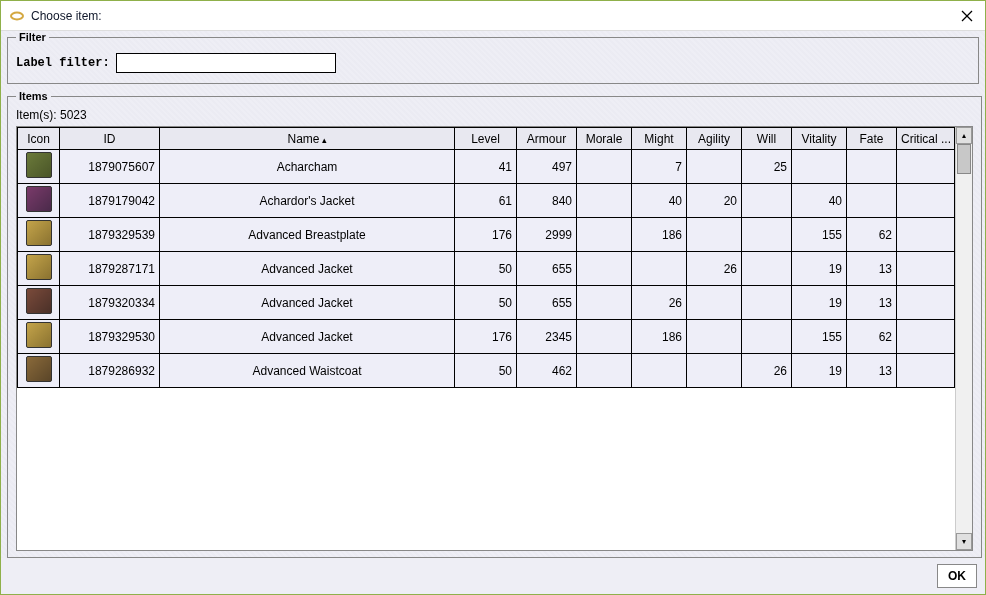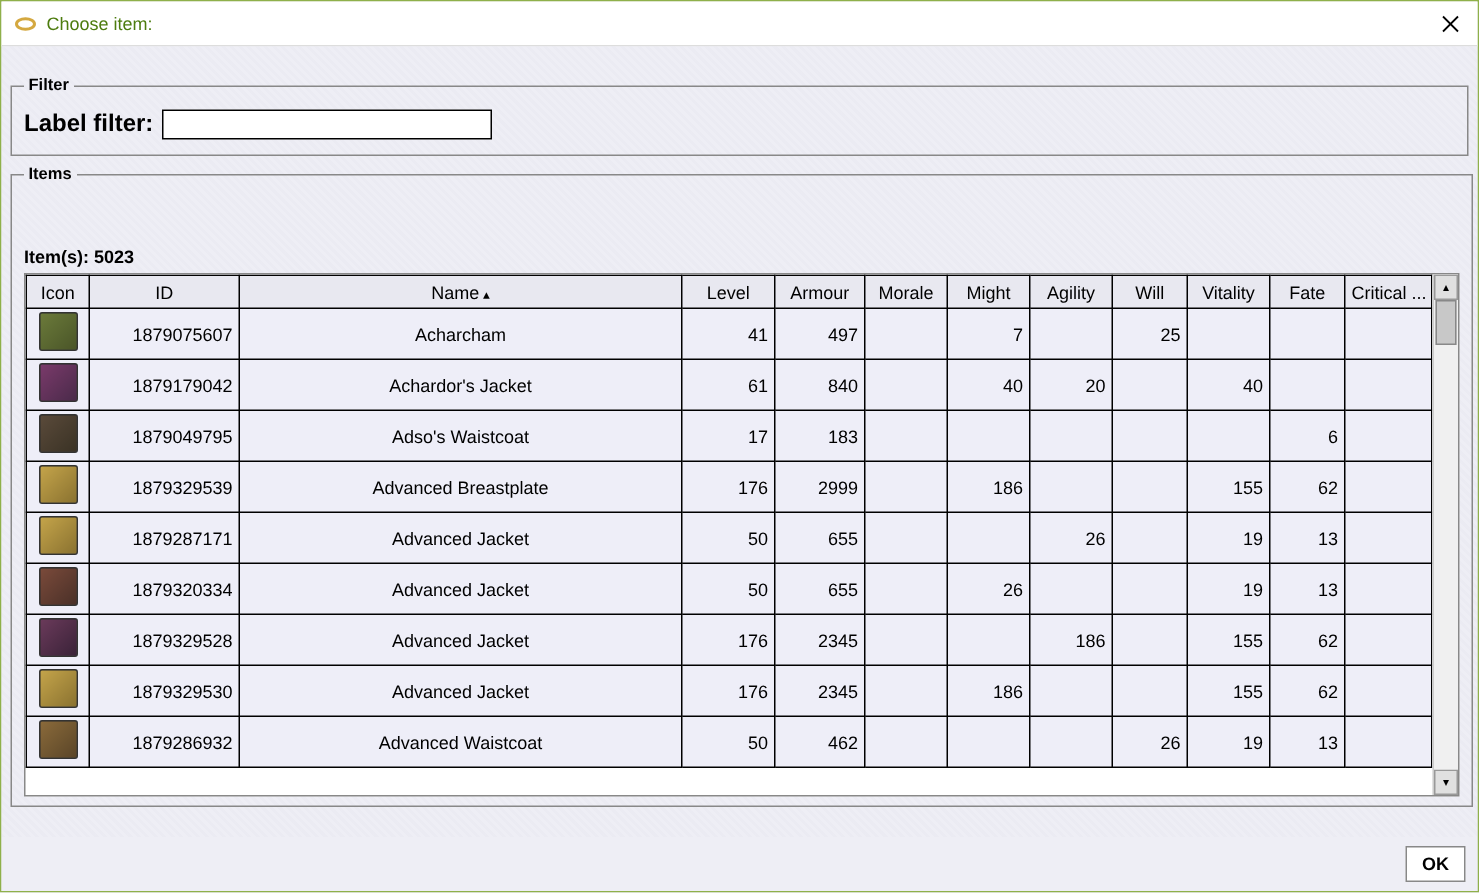--- a/index.html
+++ b/index.html
@@ -21,49 +21,49 @@
 }
 .titlebar {
   height: 30px;
   background: #fff;
   display: flex;
   align-items: center;
   padding: 0 8px;
   border-bottom: 1px solid #ddd;
 }
 .titlebar .icon { width: 16px; height: 16px; margin-right: 6px; display:flex; align-items:center; justify-content:center;}
-.titlebar .title { font-size: 12px; color: #4d7c0f; flex: 1; }
+.titlebar .title { font-size: 12px; color: #0f172a; flex: 1; }
 .titlebar .close { width: 20px; height: 20px; display: flex; align-items: center; justify-content: center; font-size: 14px; cursor: pointer; }
 .content {
   flex: 1;
-  padding: 20px 6px;
+  padding: 0 6px;
   background: #eeeef5;
   background-image: repeating-linear-gradient(45deg, rgba(180,180,200,0.05) 0, rgba(180,180,200,0.05) 2px, transparent 2px, transparent 4px);
   display: flex;
   flex-direction: column;
   overflow: hidden;
 }
 fieldset {
   border: 1px solid #888;
   margin-bottom: 6px;
   padding: 6px 8px;
 }
 fieldset.items { flex:1; display:flex; flex-direction:column; min-height:0; margin-bottom:0;}
 legend { font-size: 11px; font-weight: bold; padding: 0 3px; color: #000; }
 .filter-row { display: flex; align-items: center; gap: 6px; padding: 4px 0;}
-.filter-row label { font-weight: bold; font-size: 16px; }
+.filter-row label { font-weight: bold; font-size: 12px; font-family: Liberation Mono, monospace; }
 .filter-row input {
   width: 220px;
   height: 20px;
   border: 1px solid #000;
   background: #fff;
   padding: 0 3px;
   font-size: 12px;
 }
-.count { font-weight: bold; font-size: 12px; margin-bottom: 4px; margin-top: 36px; }
+.count { font-weight: normal; font-size: 12px; margin-bottom: 4px; }
 .table-wrap {
   flex: 1;
   border: 1px solid #888;
   overflow: hidden;
   background: #fff;
   position: relative;
   display:flex;
 }
 .table-scroll { flex:1; overflow-y:hidden; overflow-x:hidden;}
 table { width: 100%; border-collapse: collapse; table-layout: fixed; font-size: 12px; background: #eeeef8;}
@@ -212,34 +212,20 @@
                   <td>840</td>
                   <td></td>
                   <td>40</td>
                   <td>20</td>
                   <td></td>
                   <td>40</td>
                   <td></td>
                   <td></td>
                 </tr>
                 <tr>
-                  <td class="icon-cell"><span class="item-icon" style="background: linear-gradient(135deg, rgb(90, 74, 58) 0%, rgb(58, 50, 37) 100%);"></span></td>
-                  <td>1879049795</td>
-                  <td class="name-cell">Adso's Waistcoat</td>
-                  <td>17</td>
-                  <td>183</td>
-                  <td></td>
-                  <td></td>
-                  <td></td>
-                  <td></td>
-                  <td></td>
-                  <td>6</td>
-                  <td></td>
-                </tr>
-                <tr>
                   <td class="icon-cell"><span class="item-icon" style="background: linear-gradient(135deg, rgb(196, 164, 74) 0%, rgb(138, 114, 48) 100%);"></span></td>
                   <td>1879329539</td>
                   <td class="name-cell">Advanced Breastplate</td>
                   <td>176</td>
                   <td>2999</td>
                   <td></td>
                   <td>186</td>
                   <td></td>
                   <td></td>
                   <td>155</td>
@@ -265,34 +251,20 @@
                   <td>1879320334</td>
                   <td class="name-cell">Advanced Jacket</td>
                   <td>50</td>
                   <td>655</td>
                   <td></td>
                   <td>26</td>
                   <td></td>
                   <td></td>
                   <td>19</td>
                   <td>13</td>
-                  <td></td>
-                </tr>
-                <tr>
-                  <td class="icon-cell"><span class="item-icon" style="background: linear-gradient(135deg, rgb(106, 58, 90) 0%, rgb(58, 34, 56) 100%);"></span></td>
-                  <td>1879329528</td>
-                  <td class="name-cell">Advanced Jacket</td>
-                  <td>176</td>
-                  <td>2345</td>
-                  <td></td>
-                  <td></td>
-                  <td>186</td>
-                  <td></td>
-                  <td>155</td>
-                  <td>62</td>
                   <td></td>
                 </tr>
                 <tr>
                   <td class="icon-cell"><span class="item-icon" style="background: linear-gradient(135deg, rgb(196, 164, 74) 0%, rgb(138, 114, 48) 100%);"></span></td>
                   <td>1879329530</td>
                   <td class="name-cell">Advanced Jacket</td>
                   <td>176</td>
                   <td>2345</td>
                   <td></td>
                   <td>186</td>

